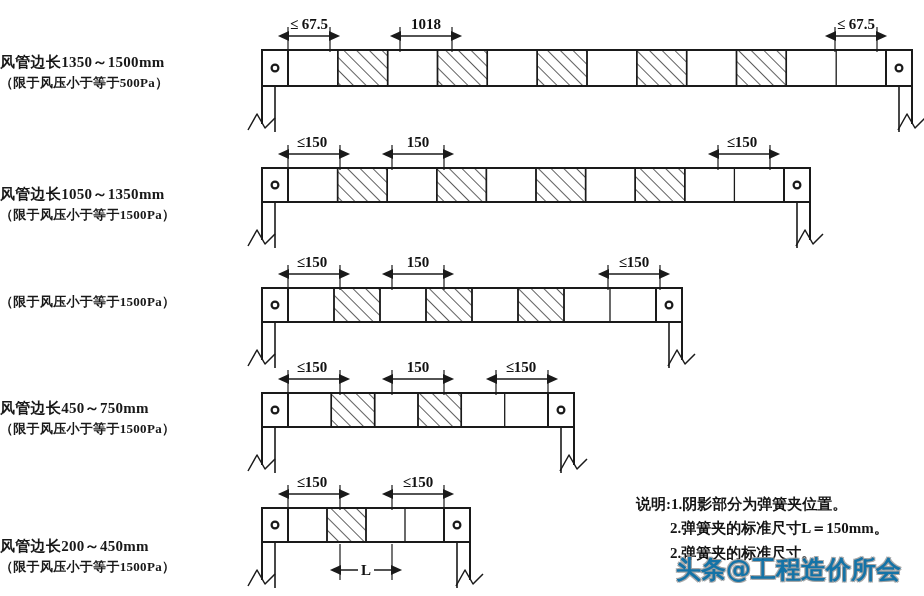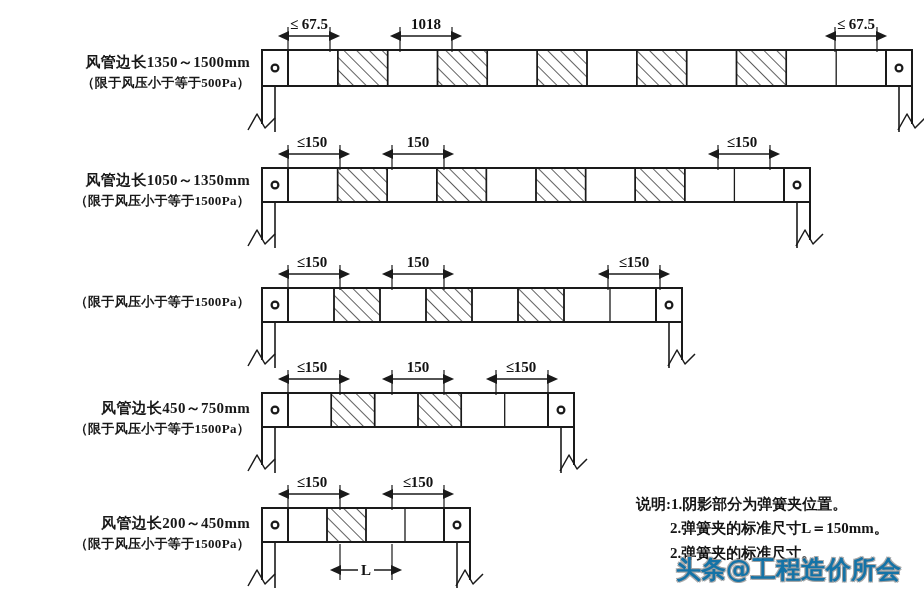--- a/index.html
+++ b/index.html
@@ -26,21 +26,21 @@
     left: 0;
     top: 0;
     width: 924px;
     height: 596px;
     display: block;
   }
   .rowlabel {
     position: absolute;
     width: 250px;
     left: 0;
-    text-align: right;
+    text-align: left;
     font-family: "Liberation Serif", "DejaVu Serif", serif;
     color: #181818;
     line-height: 1.45;
     letter-spacing: 0.3px;
   }
   .rowlabel .l1 {
     display: block;
     font-size: 15px;
     font-weight: 600;
   }
@@ -290,32 +290,32 @@
           <line x1="374" y1="570" x2="391" y2="570" stroke="#1a1a1a" stroke-width="1.5" marker-end="url(#arrR)"></line>
           <text x="366" y="575" text-anchor="middle" class="ltext">L</text>
         </g>
       </g>
   </svg>
 
   <div class="rowlabel" style="top:52px">
     <span class="l1">风管边长1350～1500mm</span>
     <span class="l2">（限于风压小于等于500Pa）</span>
   </div>
-  <div class="rowlabel" style="top:170px">
+  <div class="rowlabel" style="top:184px">
     <span class="l1">风管边长1050～1350mm</span>
     <span class="l2">（限于风压小于等于1500Pa）</span>
   </div>
   <div class="rowlabel" style="top:293px">
     <span class="l2">（限于风压小于等于1500Pa）</span>
   </div>
   <div class="rowlabel" style="top:398px">
     <span class="l1">风管边长450～750mm</span>
     <span class="l2">（限于风压小于等于1500Pa）</span>
   </div>
-  <div class="rowlabel" style="top:513px">
+  <div class="rowlabel" style="top:536px">
     <span class="l1">风管边长200～450mm</span>
     <span class="l2">（限于风压小于等于1500Pa）</span>
   </div>
 
   <div class="notes">
     <div class="n1">说明:1.阴影部分为弹簧夹位置。</div>
     <div class="n2">2.弹簧夹的标准尺寸L＝150mm。</div>
     <div class="n3">2.弹簧夹的标准尺寸。</div>
   </div>
 

